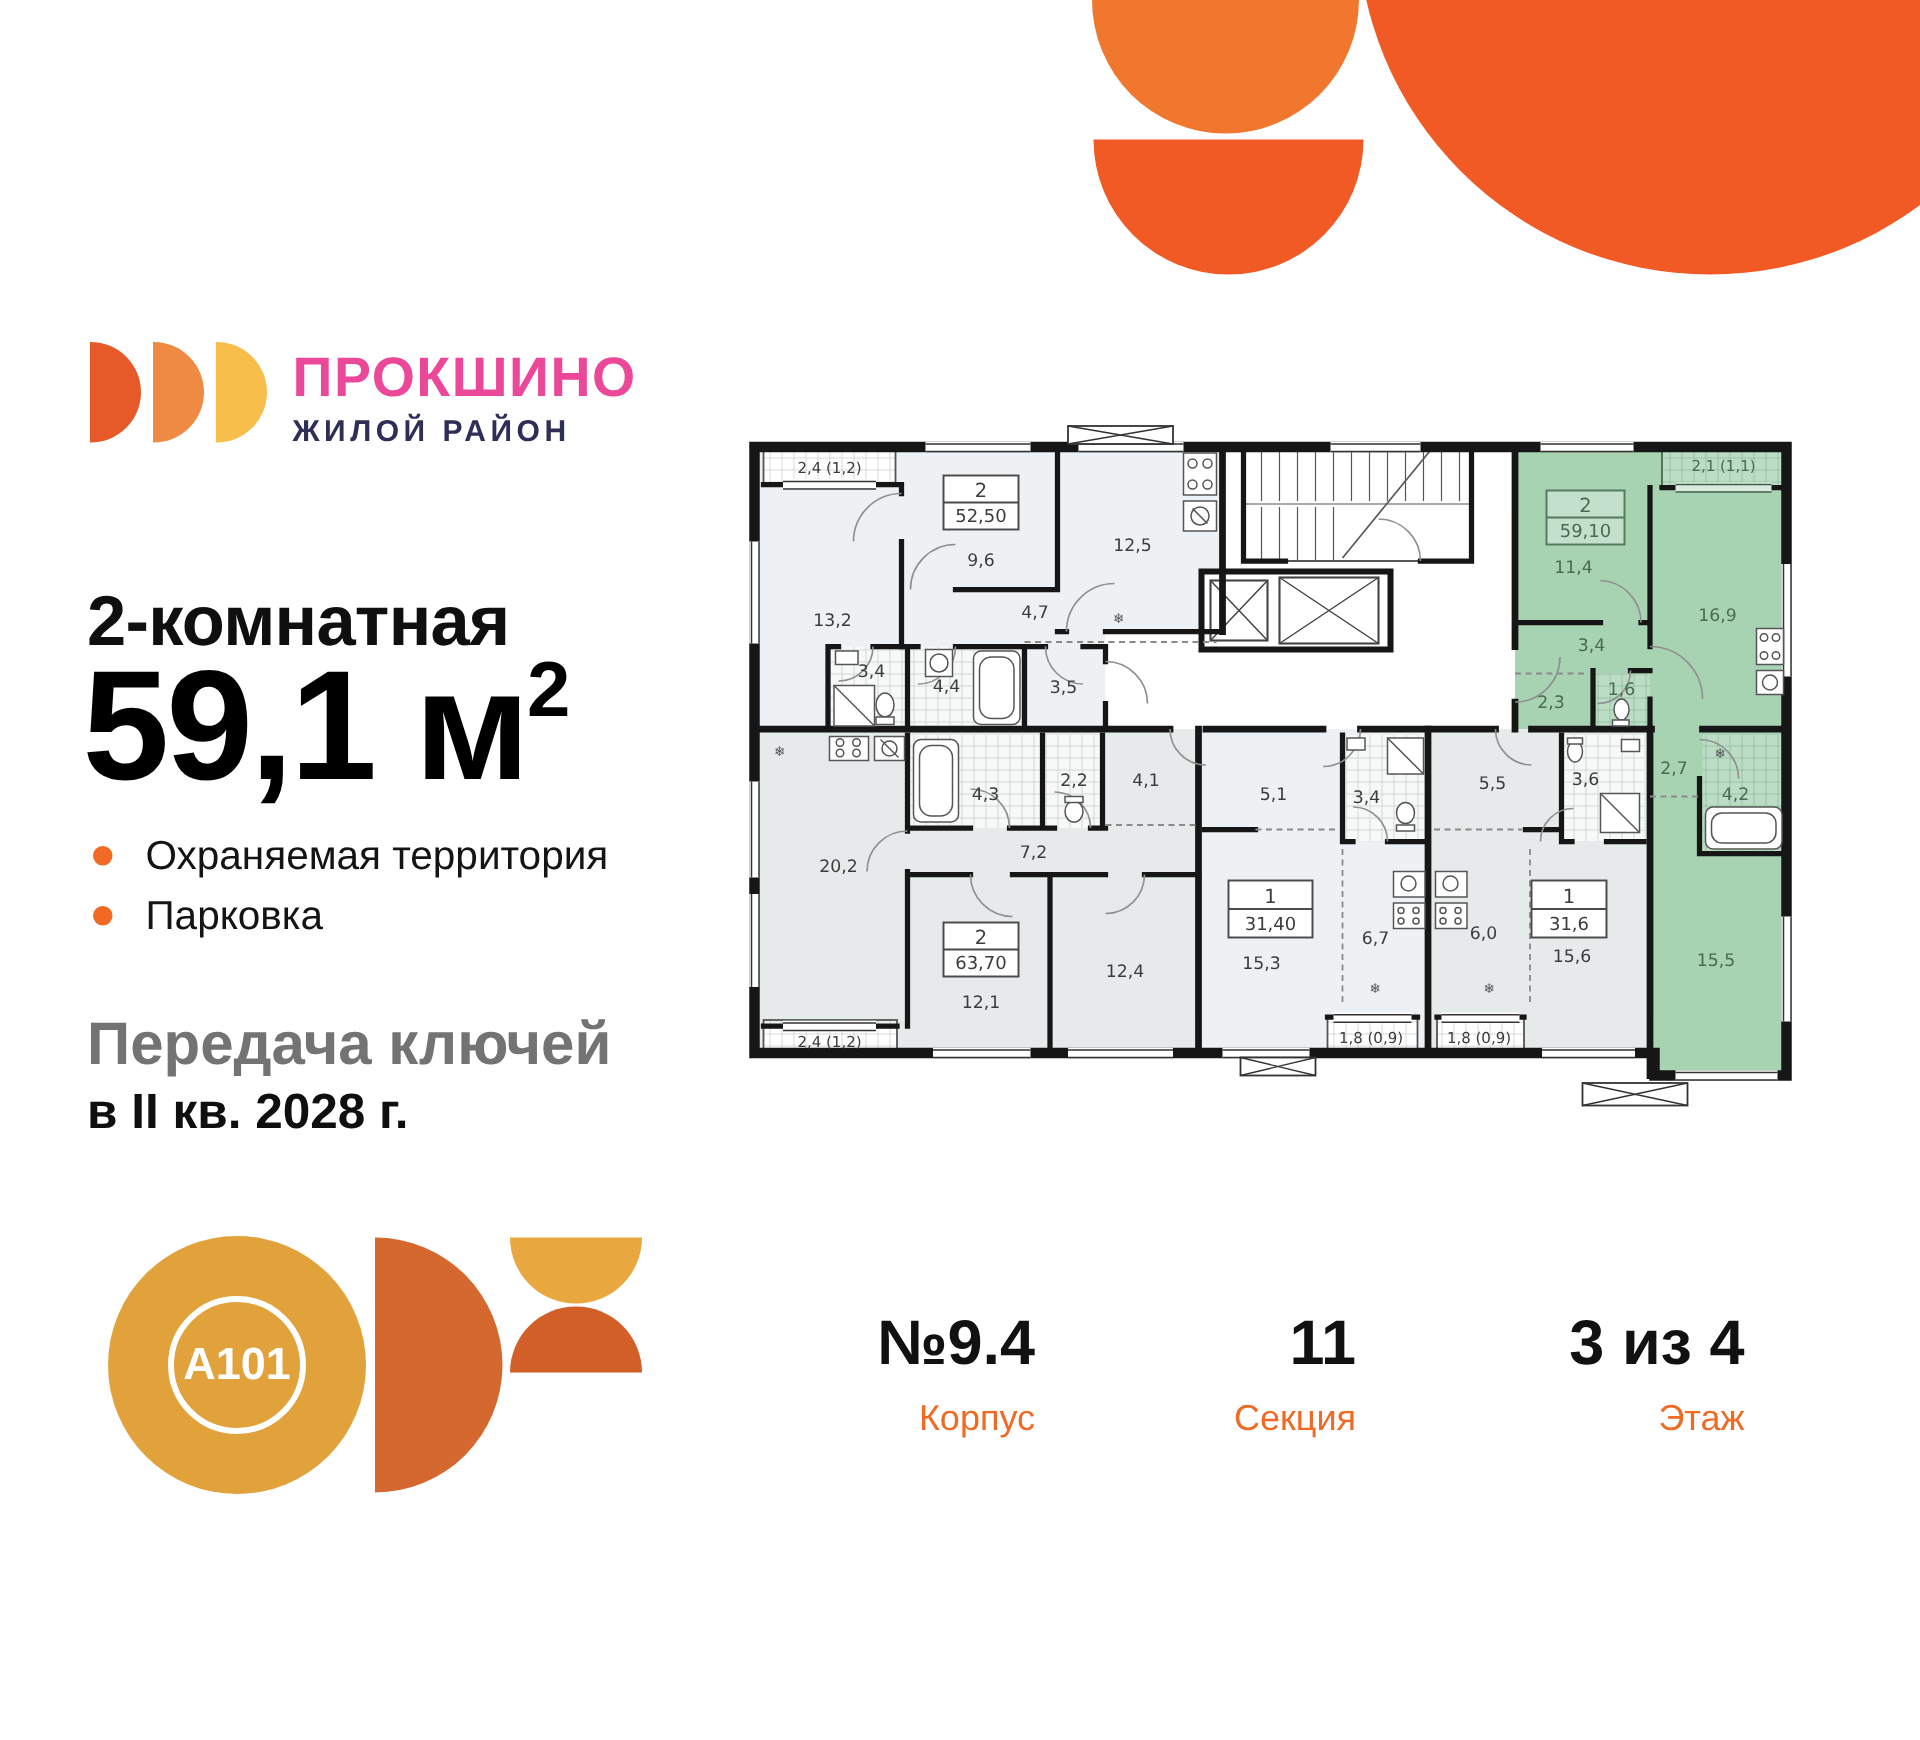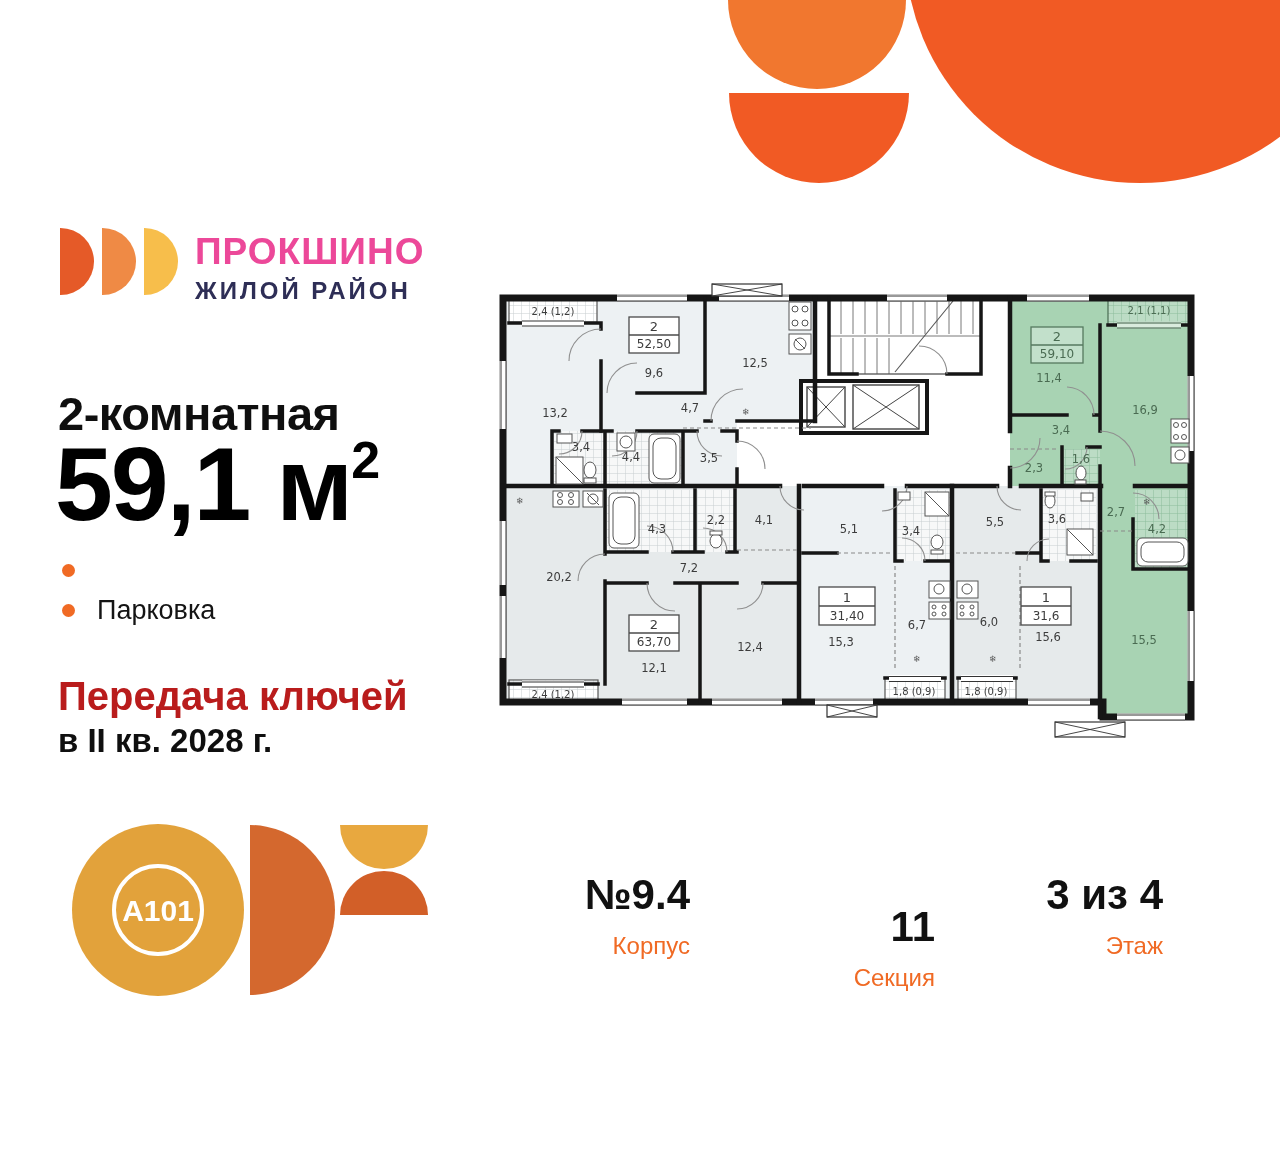--- a/index.html
+++ b/index.html
@@ -10,37 +10,37 @@
   .abs{position:absolute;}
   
   .brand{left:60px;top:228px;display:flex;align-items:flex-start;}
   .brand-discs{display:flex;gap:8px;}
   .disc{width:34px;height:67px;border-radius:0 34px 34px 0;}
   .disc1{background:#E55A28;}
   .disc2{background:#EF8A45;}
   .disc3{background:#F7BE4B;}
   .brand-text{margin-left:17px;}
   .brand-name{font-size:37px;font-weight:800;color:#ec4899;letter-spacing:1px;line-height:1.0;margin-top:5px;}
-  .brand-sub{font-size:24px;font-weight:600;color:#2E2E56;letter-spacing:3px;margin-top:7px;}
+  .brand-sub{font-size:20px;font-weight:600;color:#2E2E56;letter-spacing:3px;margin-top:7px;}
   
   .offer-type{left:58px;top:386px;font-size:47px;font-weight:700;color:#0F0F0F;letter-spacing:-0.5px;text-align:right;}
   .offer-area{left:55px;top:430px;font-size:104px;font-weight:700;color:#000;line-height:1.05;letter-spacing:-2px;}
   .area-sup{font-size:52px;position:relative;top:-42px;font-weight:700;letter-spacing:0;}
   .features{left:62px;top:550px;}
   .feature{display:flex;align-items:center;height:40px;}
   .feature-dot{width:13px;height:13px;border-radius:50%;background:#F06A24;margin-right:22px;flex:0 0 auto;}
   .feature-text{font-size:27px;font-weight:500;color:#141414;}
-  .handover1{left:58px;top:674px;font-size:40px;font-weight:700;color:#b91c1c;}
+  .handover1{left:58px;top:674px;font-size:40px;font-weight:700;color:#737373;}
   .handover2{left:58px;top:722px;font-size:33px;font-weight:700;color:#0F0F0F;}
   
   .meta-col{top:872px;width:200px;text-align:right;}
   .meta-value{font-size:42px;font-weight:700;color:#111;line-height:1.1;}
   .meta-label{font-size:24px;font-weight:500;color:#F06A24;margin-top:14px;}
   #meta-building{left:490px;}
-  #meta-section{left:735px;margin-top:32px;}
+  #meta-section{left:704px;}
   #meta-floor{left:963px;}
   
   #decor-tr{left:710px;top:0px;}
   #a101{left:70px;top:820px;}
   #plan{left:497px;top:281px;}
   .plan-text{font-family:"DejaVu Sans",sans-serif;font-size:11.5px;fill:#3C3C3C;}
   .plan-text-sm{font-family:"DejaVu Sans",sans-serif;font-size:10px;fill:#3C3C3C;}
   .plan-text-g{fill:#4A6B52;}
   .box-num{font-family:"DejaVu Sans",sans-serif;font-size:13px;fill:#3C3C3C;}
   .box-area{font-family:"DejaVu Sans",sans-serif;font-size:12px;fill:#3C3C3C;}
@@ -65,20 +65,21 @@
     <div class="brand-name">ПРОКШИНО</div>
     <div class="brand-sub">ЖИЛОЙ РАЙОН</div>
   </div>
 </div>
 
 <div class="abs offer-type">2-комнатная</div>
 <div class="abs offer-area"><span>59,1 м</span><span class="area-sup">2</span></div>
 <div class="abs features">
   <div class="feature">
     <span class="feature-dot"></span>
+    <span class="feature-text">Охраняемая территория</span>
   </div>
   <div class="feature">
     <span class="feature-dot"></span>
     <span class="feature-text">Парковка</span>
   </div>
 </div>
 <div class="abs handover1">Передача ключей</div>
 <div class="abs handover2">в II кв. 2028 г.</div>
 
 <svg id="a101" class="abs" width="370" height="195" viewBox="0 0 370 195">

